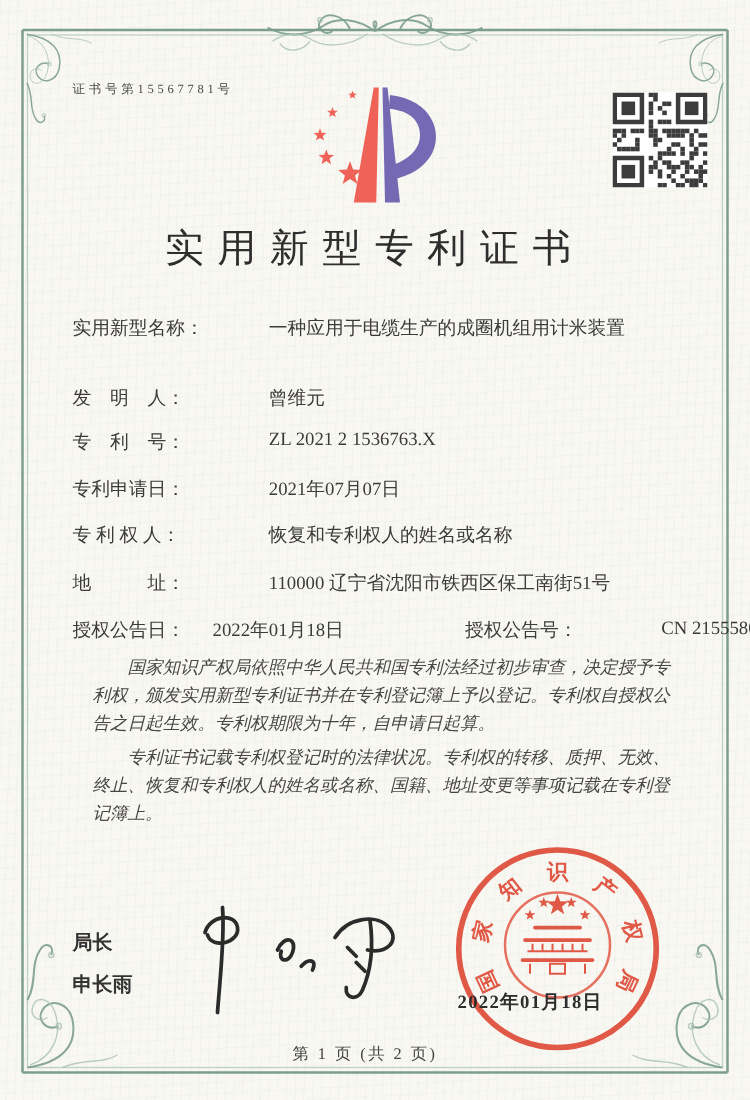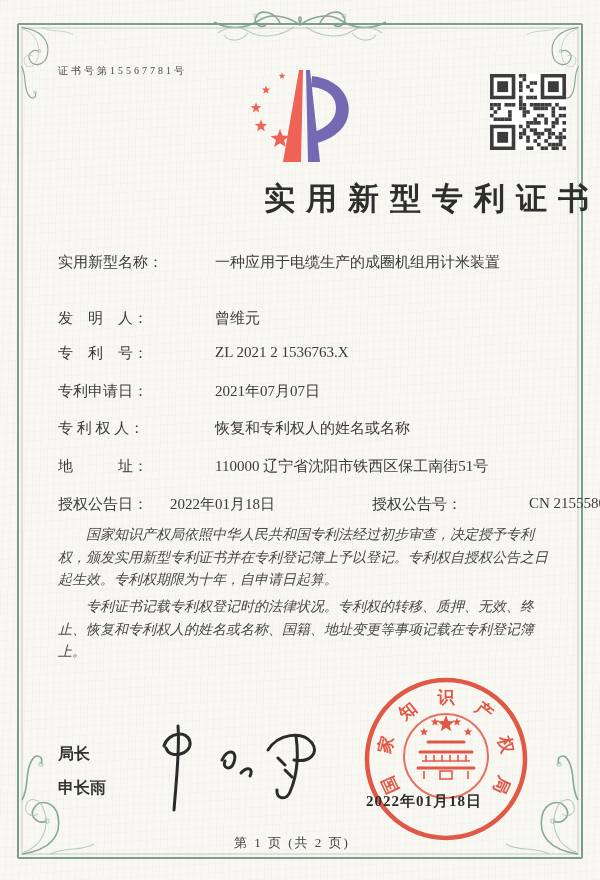--- a/index.html
+++ b/index.html
@@ -14,32 +14,32 @@
   }
   .abs{position:absolute;}
   
   #frame{left:0;top:0;width:600px;height:880px;pointer-events:none;}
   .frame-line{stroke:#7c9e8b;stroke-width:2;fill:none;}
   .frame-echo{stroke:#bdd0c4;stroke-width:1;fill:none;}
   .orn{stroke:#7c9e8b;stroke-width:1.6;fill:none;opacity:.9;}
   .orn-light{stroke:#a9c2b2;stroke-width:1.1;fill:none;opacity:.8;}
   
   .cert-no{left:58px;top:64px;font-size:10px;letter-spacing:3px;color:#4a4a4a;}
-  .title{left:0;right:0;top:178px;text-align:right;font-size:31px;font-weight:bold;
+  .title{left:0;right:0;top:178px;text-align:center;font-size:31px;font-weight:normal;
          letter-spacing:11px;color:#2e2e2e;}
   
   .row{left:58px;right:36px;display:flex;align-items:flex-start;font-size:15px;color:#3b3b3b;}
   .row .lbl{width:112px;flex:0 0 112px;white-space:pre;font-weight:500;}
   .row .val{white-space:pre;margin-left:45px;}
   .grant-val{width:168px;flex:0 0 168px;white-space:pre;}
   .grant-gap{width:34px;flex:0 0 34px;}
   
   .paras{left:58px;width:490px;top:524px;font-size:14px;line-height:1.62;color:#474747;
          font-style:italic;}
-  .paras p{margin:0 0 4px 0;text-indent:2em;}
+  .paras p{margin:0 0 4px 16px;text-indent:2em;}
   
   .director-label{left:58px;top:744px;font-size:16px;font-weight:600;color:#333;}
   .director-name{left:58px;top:778px;font-size:16px;font-weight:600;color:#333;}
   #signature{left:126px;top:718px;}
   .sig-stroke{stroke:#2b2b2b;stroke-width:3;fill:none;stroke-linecap:round;}
   
   #seal{left:348px;top:674px;opacity:.92;}
   .seal-char{font-size:17px;font-weight:bold;fill:#df4b38;text-anchor:middle;
              font-family:"Liberation Serif",serif;}
   .seal-shape{stroke:#df4b38;fill:none;}

